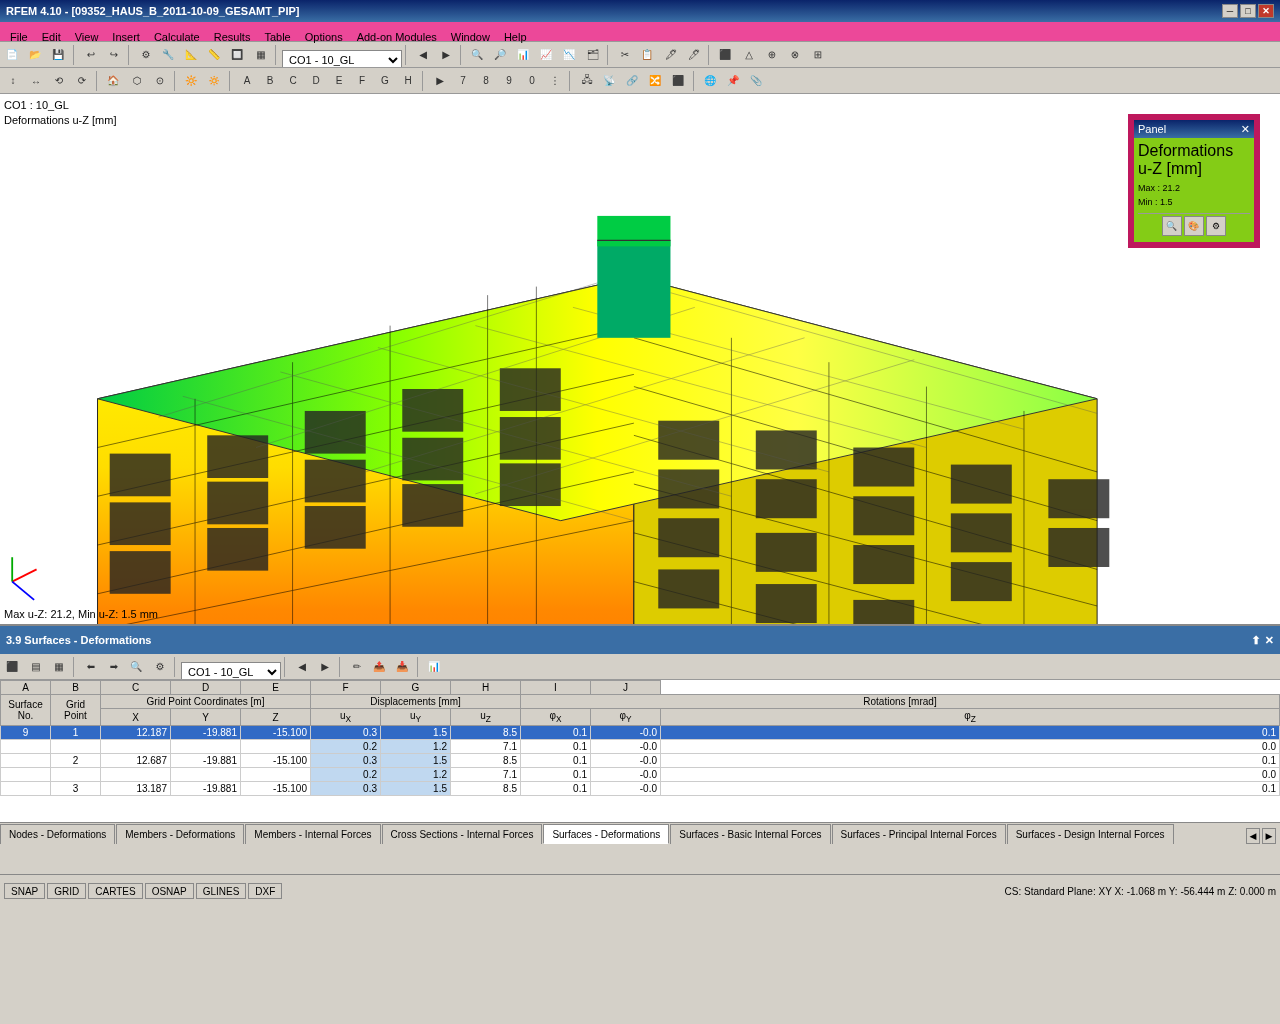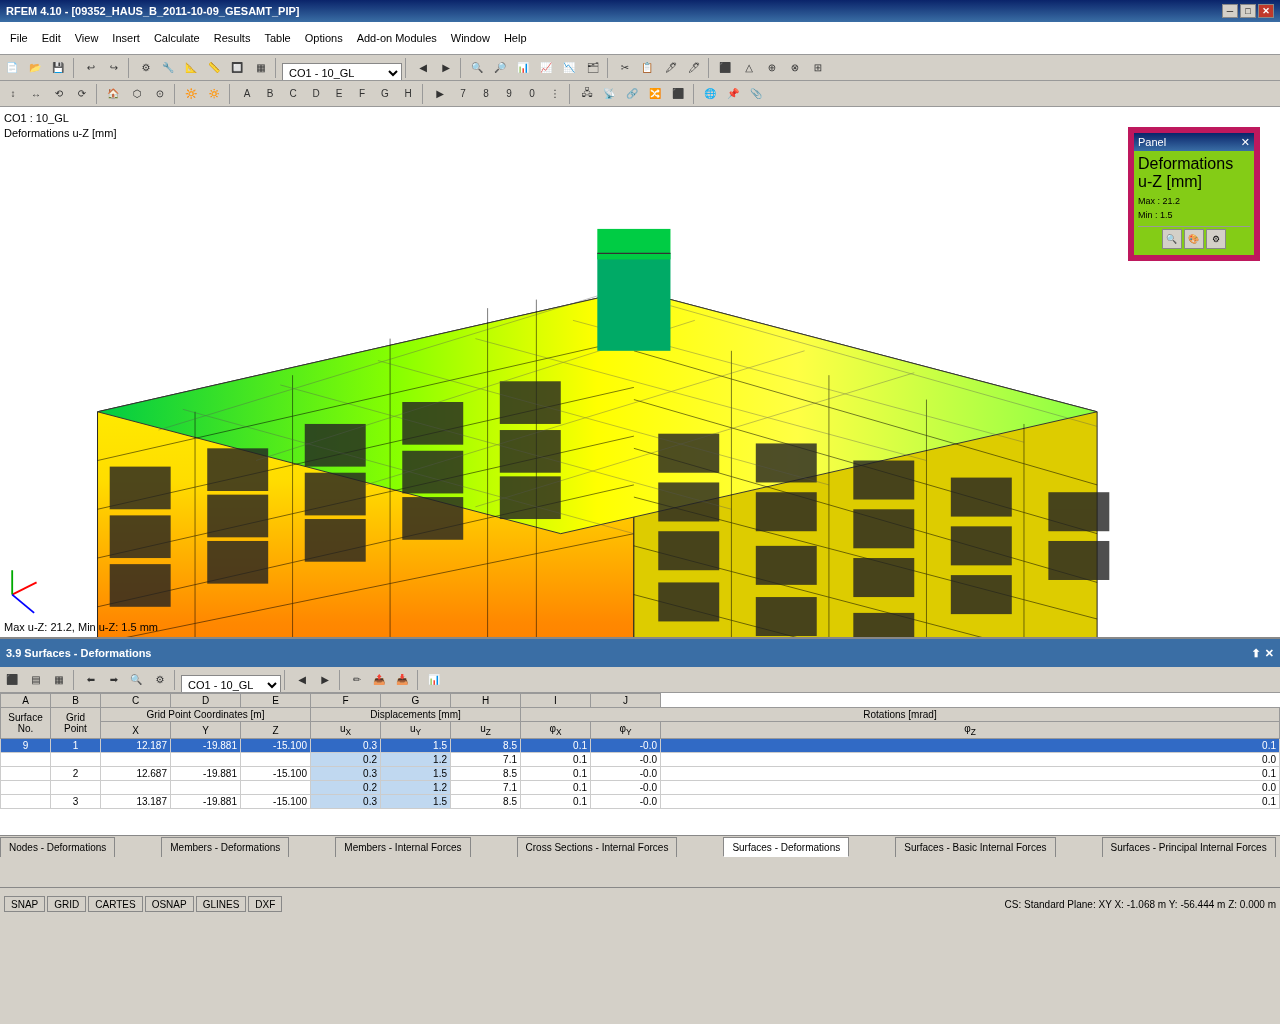--- a/index.html
+++ b/index.html
@@ -23,25 +23,25 @@
       background: #d4d0c8;
       border: 1px solid #888;
       font-size: 9px;
       display: flex; align-items: center; justify-content: center;
       cursor: pointer;
       color: #000;
     }
 
     
     #menu-bar {
-      background: #ffffff;
+      background: #ec4899;
       height: 20px;
       display: flex;
-      align-items: center;
-      padding: 16px 4px;
+      align-items: flex-start;
+      padding: 8px 4px;
       border-bottom: 1px solid #999;
       gap: 2px;
     }
     .menu-item {
       padding: 1px 6px;
       font-size: 11px;
       cursor: pointer;
       color: #000;
     }
 
@@ -226,21 +226,20 @@
     .cell-highlight { background: #c0d8f0; }
 
     
     #bottom-tabs {
       height: 22px;
       background: #d4d0c8;
       display: flex;
       align-items: flex-end;
       border-top: 1px solid #888;
       overflow-x: auto;
-      gap: 45px;
     }
     .bottom-tab {
       height: 20px;
       padding: 0 8px;
       background: #d4d0c8;
       border: 1px solid #888;
       border-bottom: none;
       font-size: 10px;
       display: flex;
       align-items: center;

